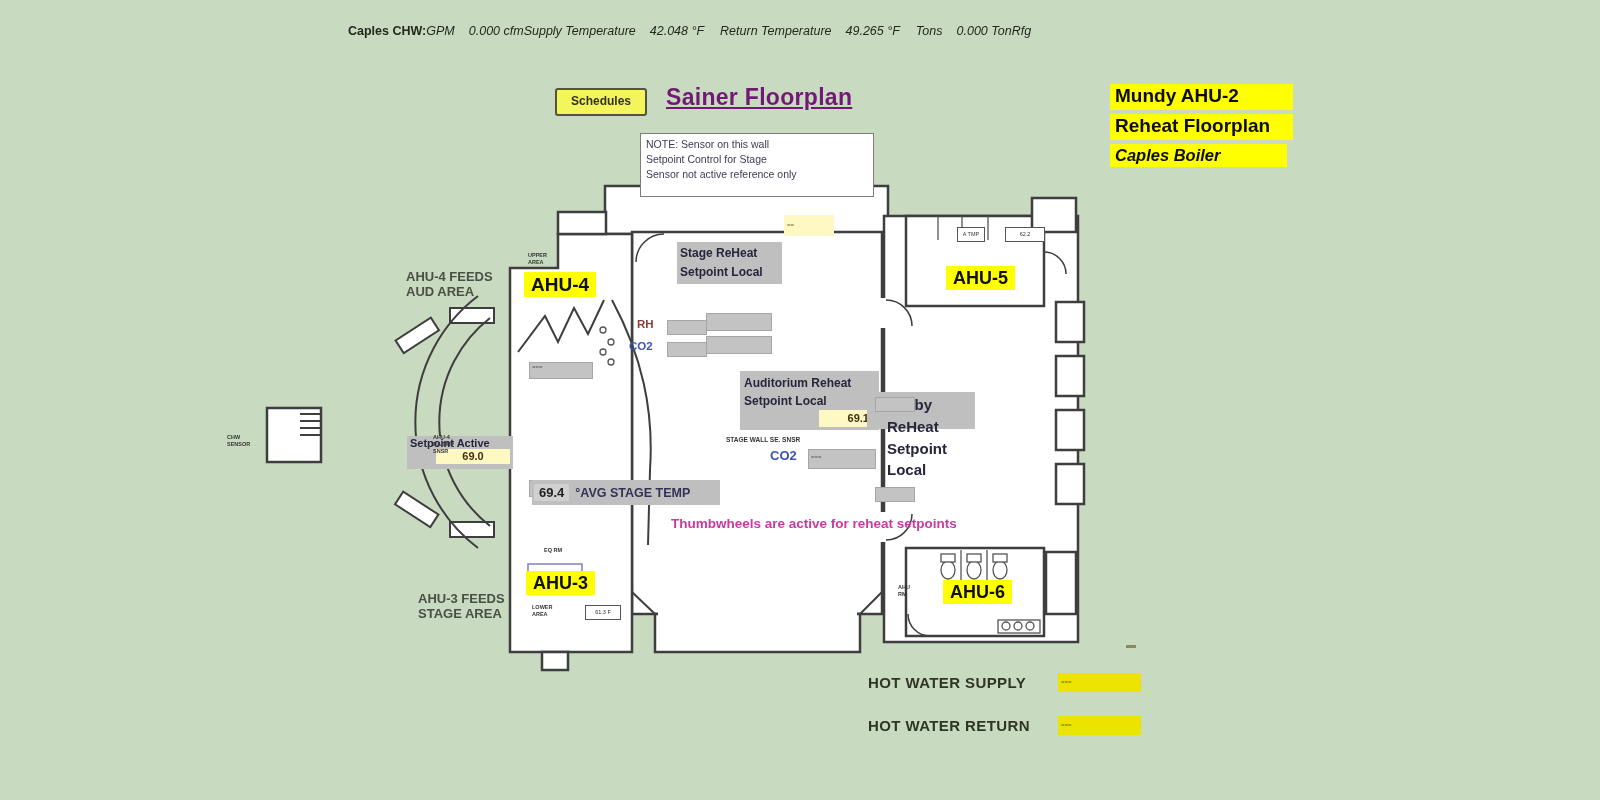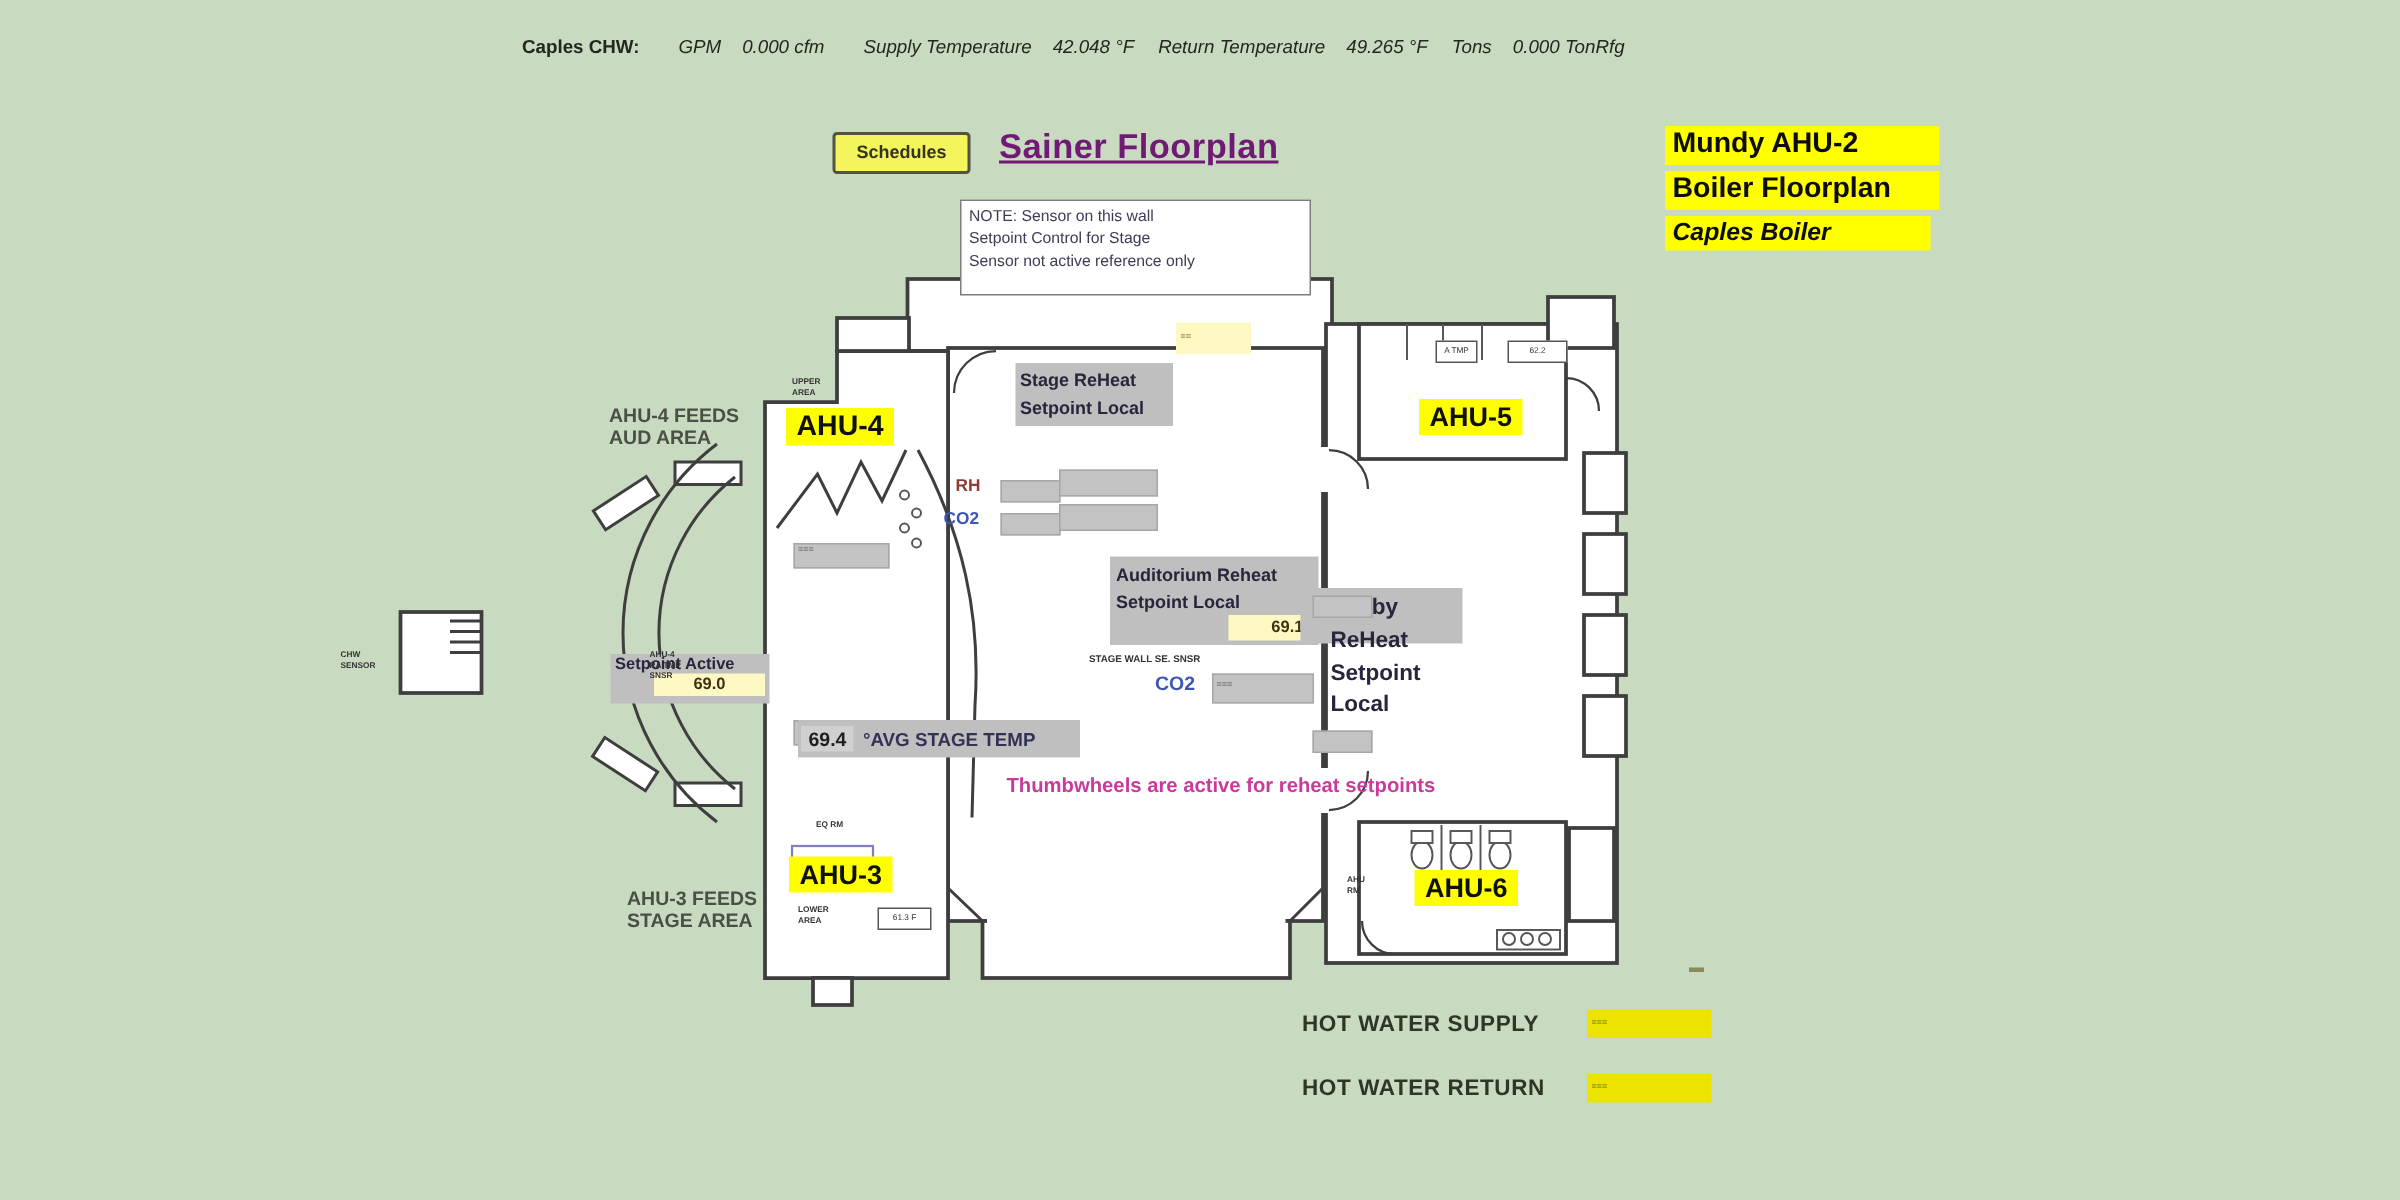--- a/index.html
+++ b/index.html
@@ -5,21 +5,21 @@
   html,body{margin:0;padding:0;}
   body{
     width:1600px;height:800px;position:relative;overflow:hidden;
     background:#c8dabf;
     font-family:"Liberation Sans",sans-serif;
     color:#222;
   }
   .abs{position:absolute;}
   .statusbar{font-size:12.5px;color:#23281f;white-space:nowrap;}
   .statusbar .sys{font-weight:bold;font-style:normal;}
-  .statusbar .metric{font-style:italic;margin-left:26px;}
+  .statusbar .metric{font-style:italic;}
   .statusbar .metric .v{margin-left:14px;}
   .btn{
     background:#f4f45c;border:2px solid #54543e;border-radius:3px;
     font-size:12px;font-weight:600;color:#33331f;text-align:center;
     line-height:22px;cursor:pointer;
   }
   .page-title{font-size:23px;font-weight:bold;color:#701a75;letter-spacing:.3px;text-decoration:underline;}
   .nav-item{
     background:#ffff00;font-weight:bold;font-size:19px;color:#0d0d0d;
     width:176px;padding:2px 2px 3px 5px;margin-bottom:4px;line-height:1.1;cursor:pointer;
@@ -123,21 +123,21 @@
 
   <div class="abs statusbar" style="left:348px;top:24px">
     <span class="sys">Caples CHW:</span><span class="metric"><span>GPM</span><span class="v">0.000 cfm</span></span><span class="metric"><span>Supply Temperature</span><span class="v">42.048 °F</span></span><span class="metric" style="margin-left:16px"><span>Return Temperature</span><span class="v">49.265 °F</span></span><span class="metric" style="margin-left:16px"><span>Tons</span><span class="v">0.000 TonRfg</span></span>
   </div>
 
   <div class="abs btn" style="left:555px;top:88px;width:88px;height:24px">Schedules</div>
   <div class="abs page-title" style="left:666px;top:84px">Sainer Floorplan</div>
 
   <div class="abs" style="left:1110px;top:84px">
     <div class="nav-item">Mundy AHU-2</div>
-    <div class="nav-item">Boiler Floorplan</div>
+    <div class="nav-item">Reheat Floorplan</div>
     <div class="nav-item italic">Caples Boiler</div>
   </div>
 
   <div class="abs note-box" style="left:640px;top:133px">
     <div>NOTE: Sensor on this wall</div>
     <div>Setpoint Control for Stage</div>
     <div>Sensor not active reference only</div>
   </div>
 
   <div class="abs gray-box" style="left:677px;top:198px;width:102px;height:40px;font-size:12px;line-height:1.55;padding:2px 0 0 3px">

